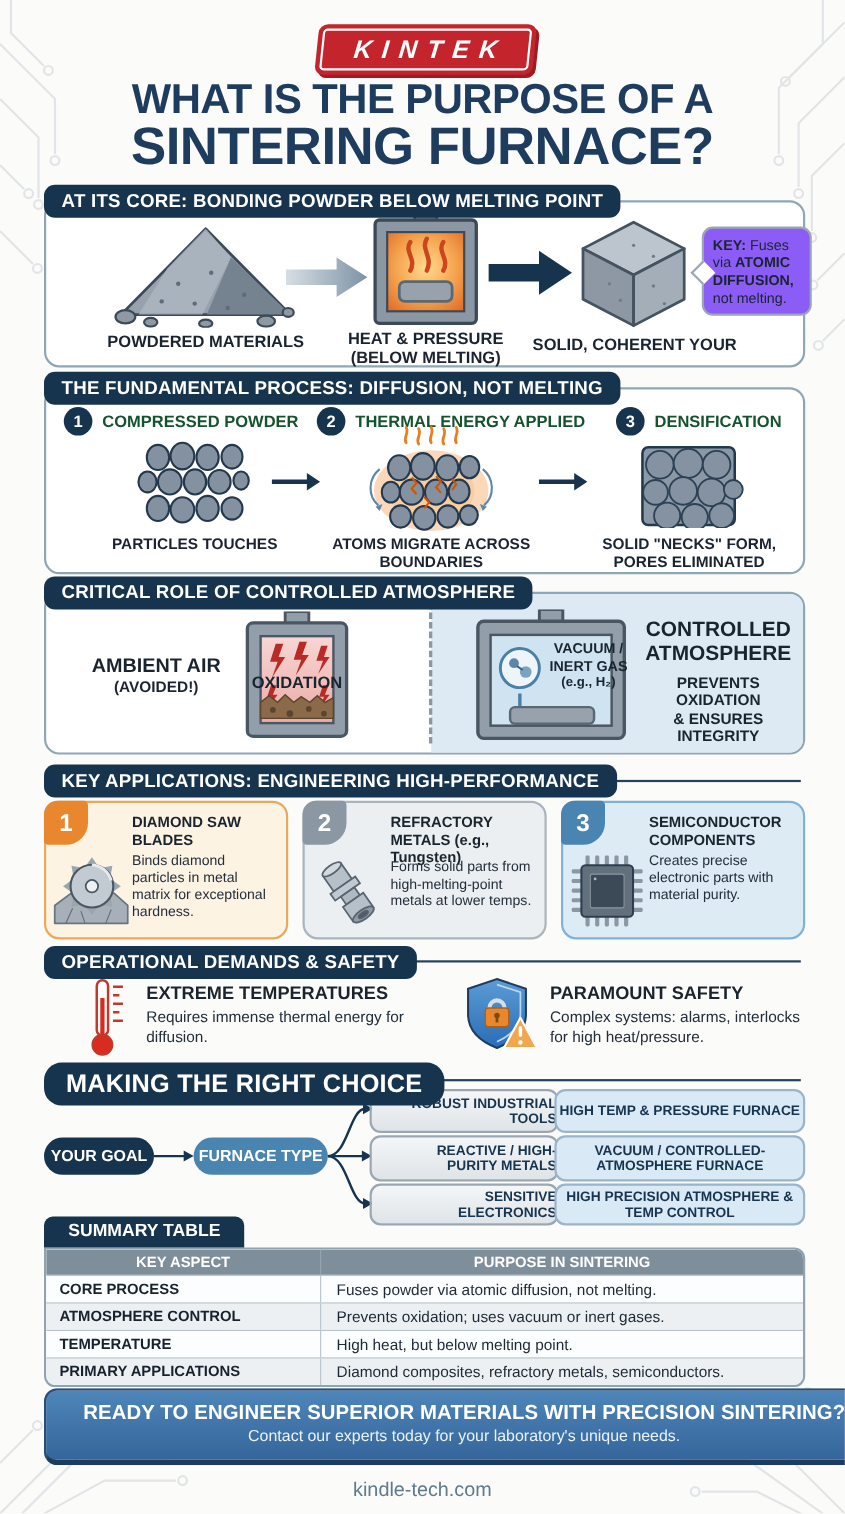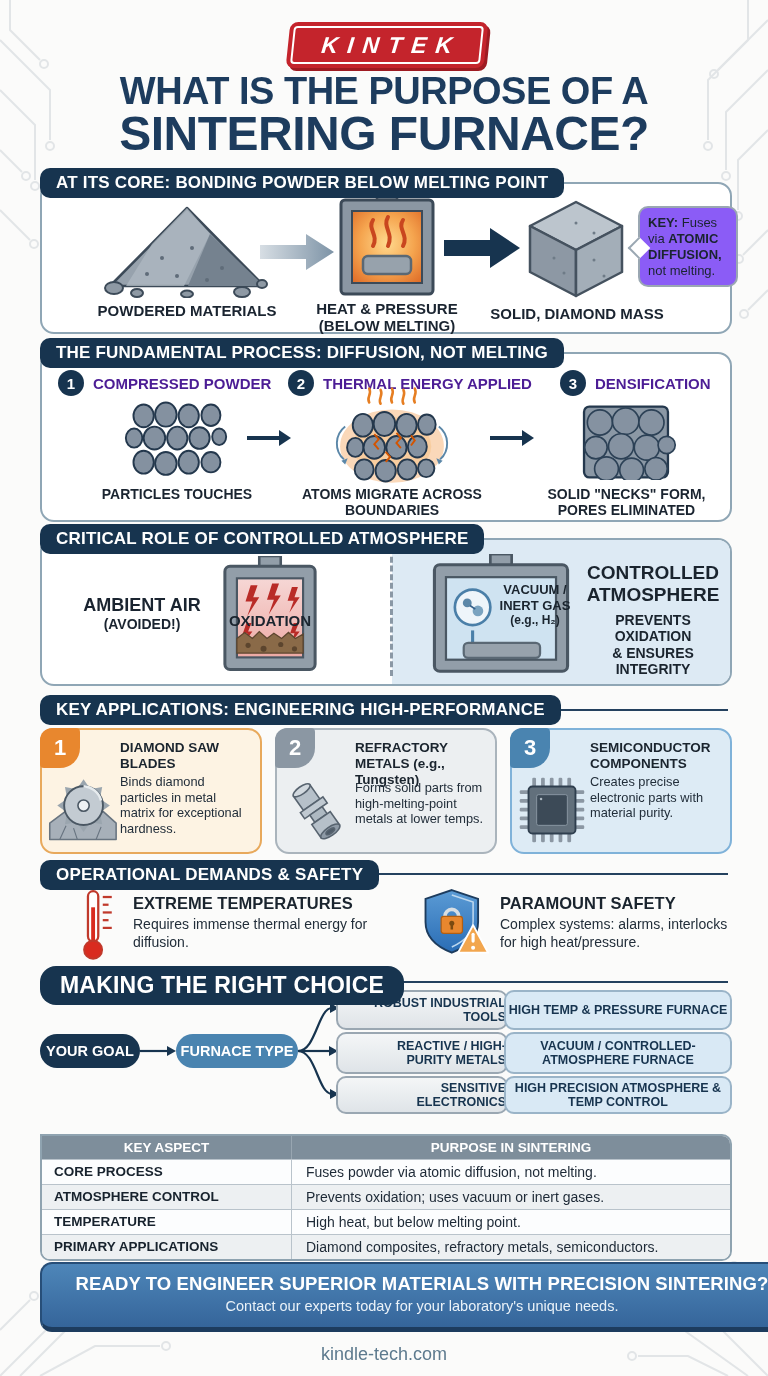--- a/index.html
+++ b/index.html
@@ -20,21 +20,21 @@
         font-size:17px;letter-spacing:.2px;white-space:nowrap;z-index:3;}
   .rule{position:absolute;height:2px;background:#24415e;z-index:1;}
   .caption{position:absolute;font-weight:bold;color:#1a2430;font-size:15px;text-align:center;line-height:1.15;}
   
   .bubble{position:absolute;background:#8b5cf6;border:2px solid #9aa7b2;border-radius:10px;padding:7px 8px;
           font-size:13px;color:#1a2430;line-height:1.22;}
   .bubble:before{content:"";position:absolute;left:-9px;top:32px;width:14px;height:14px;background:#fff;
           border-left:2px solid #9aa7b2;border-bottom:2px solid #9aa7b2;transform:rotate(45deg);}
   .numcircle{width:26px;height:26px;border-radius:50%;background:#17344f;color:#fff;font-weight:bold;font-size:15px;
           display:flex;align-items:center;justify-content:center;}
-  .steptitle{font-weight:bold;color:#4c1d95;font-size:15px;white-space:nowrap;}
+  .steptitle{font-weight:bold;color:#14532d;font-size:15px;white-space:nowrap;}
   .steprow{position:absolute;display:flex;align-items:center;gap:9px;}
   
   .bluehalf{position:absolute;top:0;right:0;bottom:0;width:338px;background:#ddeaf4;border-radius:0 12px 12px 0;}
   .dashdiv{position:absolute;top:8px;bottom:8px;left:348px;width:0;border-left:3px dashed #8a98a5;}
   
   .appcard{position:absolute;top:728px;width:218px;height:122px;border-radius:14px;border:2px solid;}
   .apptab{position:absolute;top:-2px;left:-2px;width:40px;height:40px;color:#fff;font-weight:bold;font-size:22px;
           display:flex;align-items:center;justify-content:center;border-radius:12px 4px 20px 4px;}
   .apptitle{position:absolute;left:78px;top:10px;width:132px;font-weight:bold;font-size:13.5px;color:#1a242e;line-height:1.18;}
   .appbody{position:absolute;left:78px;top:44px;width:134px;font-size:12.8px;color:#222e3a;line-height:1.22;}
@@ -204,21 +204,21 @@
       <polygon points="98,28 52,52 52,98 98,74" fill="#a3aeb8" stroke="#45525f" stroke-width="2.5" stroke-linejoin="round"></polygon>
       <g fill="#6e7b87">
           <circle cx="30" cy="60" r="1.5"></circle>
           <circle cx="40" cy="75" r="1.5"></circle>
           <circle cx="70" cy="62" r="1.5"></circle>
           <circle cx="80" cy="78" r="1.5"></circle>
           <circle cx="52" cy="25" r="1.5"></circle>
           <circle cx="70" cy="35" r="1.5"></circle>
         </g>
     </svg>
-    <div class="caption" style="left:440px;top:121px;width:190px;">SOLID, DIAMOND MASS</div>
+    <div class="caption" style="left:440px;top:121px;width:190px;">SOLID, COHERENT YOUR</div>
 
     <div class="bubble" style="left:596px;top:22px;width:80px;">
       <span class="bold">KEY:</span><span> Fuses via </span><span class="bold">ATOMIC DIFFUSION,</span><span> not melting.</span>
     </div>
   </div>
 
   <div class="secbox" style="top:352px;height:166px;">
     <div class="pill" style="top:-16px;left:-2px;">THE FUNDAMENTAL PROCESS: DIFFUSION, NOT MELTING</div>
 
     <div class="steprow" style="left:16px;top:16px;">
@@ -535,20 +535,21 @@
 
     <div class="goalbox" style="top:2px;height:36px;">ROBUST INDUSTRIAL TOOLS</div>
     <div class="goalbox" style="top:44px;height:38px;">REACTIVE / HIGH-PURITY METALS</div>
     <div class="goalbox" style="top:88px;height:34px;">SENSITIVE ELECTRONICS</div>
 
     <div class="furnbox" style="top:2px;height:36px;">HIGH TEMP &amp; PRESSURE FURNACE</div>
     <div class="furnbox" style="top:44px;height:38px;">VACUUM / CONTROLLED-ATMOSPHERE FURNACE</div>
     <div class="furnbox" style="top:88px;height:34px;">HIGH PRECISION ATMOSPHERE &amp; TEMP CONTROL</div>
   </div>
 
+  <div class="sumtab">SUMMARY TABLE</div>
   <div class="table">
     <div class="trow head">
       <div class="tc1">KEY ASPECT</div>
       <div class="tc2">PURPOSE IN SINTERING</div>
     </div>
     <div class="trow r-even">
       <div class="tc1 aspect">CORE PROCESS</div>
       <div class="tc2 purpose">Fuses powder via atomic diffusion, not melting.</div>
     </div>
     <div class="trow r-odd">

